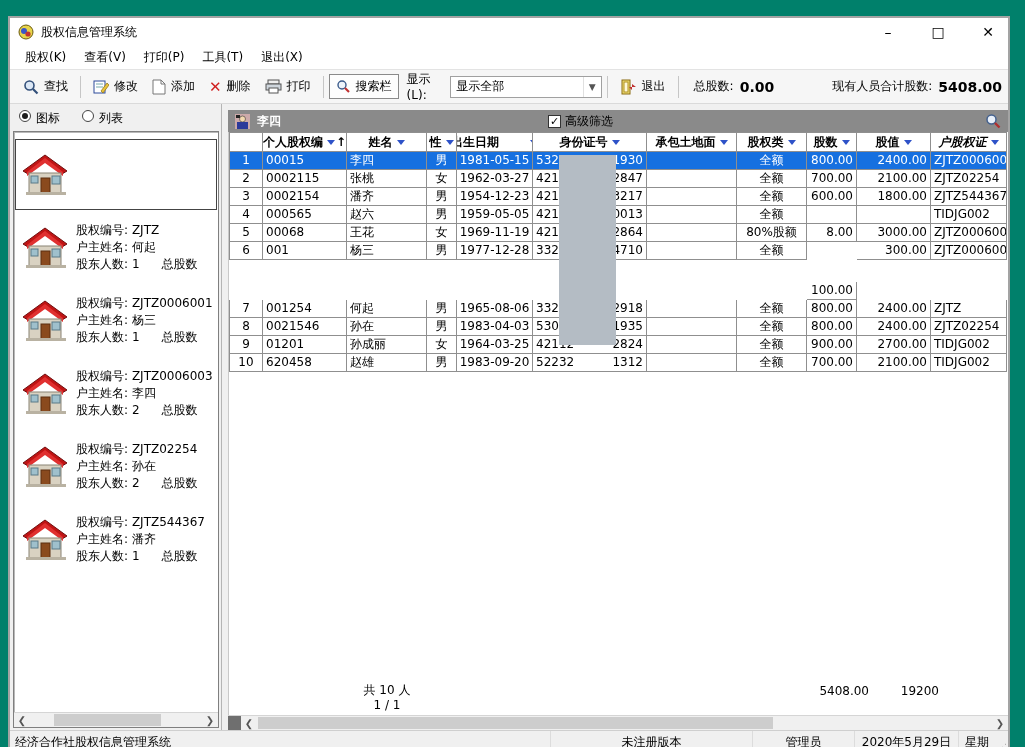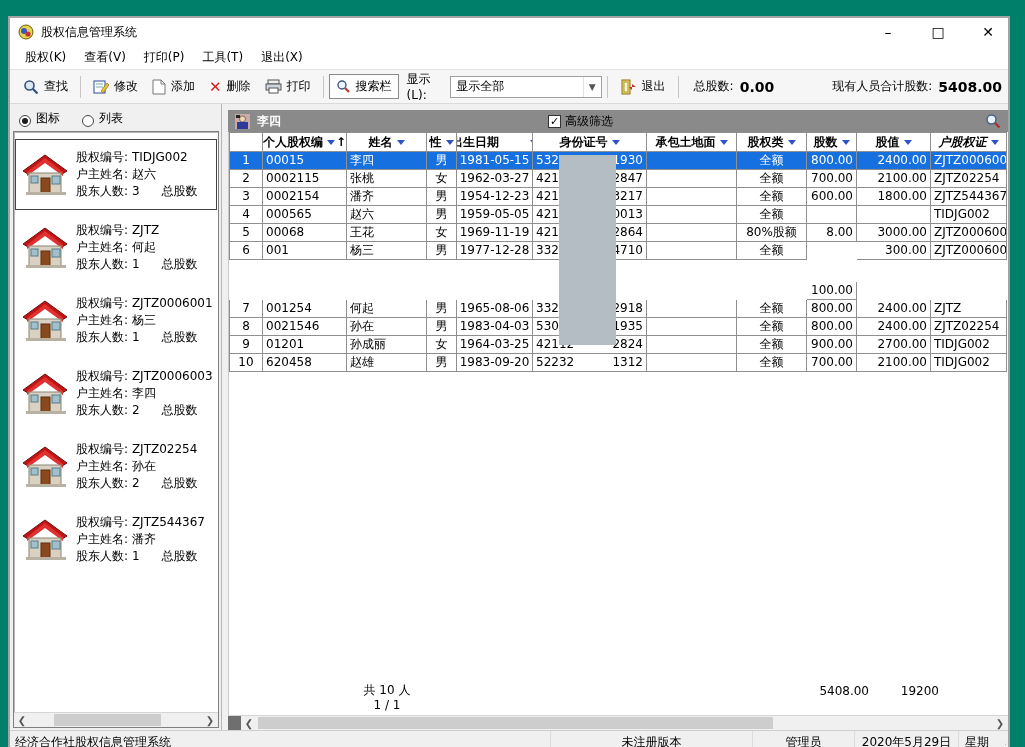--- a/index.html
+++ b/index.html
@@ -33,21 +33,21 @@
 
   
   .content { flex:1 1 auto; display:flex; min-height:0; background:#f0f0f0; }
 
   
   .sidebar { width:212px; flex:0 0 auto; display:flex; flex-direction:column; padding:3px 0 2px 3px; border-right:1px solid #b5b5b5; }
   .tabs { display:flex; height:23px; flex:0 0 auto; }
   .tab { flex:1; text-align:center; padding-top:4px; border:1px solid #9a9a9a; border-bottom:none; border-radius:3px 3px 0 0; background:#ececec; margin-right:2px; }
   .tab.active { background:#fafafa; border-color:#7a7a7a; }
   .viewmode { height:22px; display:flex; align-items:center; gap:22px; padding:2px 6px; flex:0 0 auto; }
-  .radio-opt { display:flex; align-items:flex-end; gap:5px; }
+  .radio-opt { display:flex; align-items:flex-start; gap:5px; }
   .radio { width:12px; height:12px; border-radius:50%; border:1px solid #444; background:#fff; position:relative; flex:0 0 auto; }
   .radio.on::after { content:""; position:absolute; inset:2px; border-radius:50%; background:#1c1c1c; }
   .listbox { flex:1 1 auto; margin:2px 2px 0 0; border:1px solid #7f7f7f; background:#ffffff; display:flex; flex-direction:column; min-height:0; box-shadow:inset 1px 1px 0 #b9b9b9; }
   .hh-items { flex:1 1 auto; overflow:hidden; padding-top:6px; }
   .hh-item { height:73px; display:flex; align-items:center; gap:8px; padding:3px 0 3px 8px; white-space:nowrap; overflow:hidden; }
   .hh-item.focused { outline:1px solid #444; outline-offset:-2px; }
   .hh-text div { line-height:17px; }
   .hh-total { margin-left:22px; }
   .lb-summary { text-align:center; padding:2px 0 3px; letter-spacing:1px; flex:0 0 auto; }
 
@@ -221,25 +221,20 @@
       <svg width="46" height="42" viewBox="0 0 46 42">
         <polygon points="23,1 45,17 40,20 23,7 6,20 1,17" fill="#c01414" stroke="#701010" stroke-width="1"></polygon>
         <polygon points="23,4 41,18 41,22 23,9 5,22 5,18" fill="#e03030"></polygon>
         <rect x="7" y="19" width="32" height="20" fill="#d9d2c2" stroke="#8a8374"></rect>
         <rect x="19" y="24" width="9" height="15" fill="#8a4a1e" stroke="#5c2f10"></rect>
         <rect x="9" y="22" width="7" height="7" fill="#9fc0cc" stroke="#5a7a88"></rect>
         <rect x="30" y="22" width="8" height="8" fill="#9fc0cc" stroke="#5a7a88"></rect>
         <rect x="4" y="38" width="40" height="3" fill="#b9b2a2"></rect>
       </svg>
     </span>
-    <span class="hh-text">
-      <div><span class="f-code-label">股权编号:</span> <span class="f-code">TIDJG002</span></div>
-      <div><span class="f-owner-label">户主姓名:</span> <span class="f-owner">赵六</span></div>
-      <div><span class="f-count-label">股东人数:</span> <span class="f-count">3</span><span class="hh-total f-total-label">总股数</span></div>
-    </span>
   </div>
 
   <div class="hh-item">
     <span>
       <svg width="46" height="42" viewBox="0 0 46 42">
         <polygon points="23,1 45,17 40,20 23,7 6,20 1,17" fill="#c01414" stroke="#701010" stroke-width="1"></polygon>
         <polygon points="23,4 41,18 41,22 23,9 5,22 5,18" fill="#e03030"></polygon>
         <rect x="7" y="19" width="32" height="20" fill="#d9d2c2" stroke="#8a8374"></rect>
         <rect x="19" y="24" width="9" height="15" fill="#8a4a1e" stroke="#5c2f10"></rect>
         <rect x="9" y="22" width="7" height="7" fill="#9fc0cc" stroke="#5a7a88"></rect>

